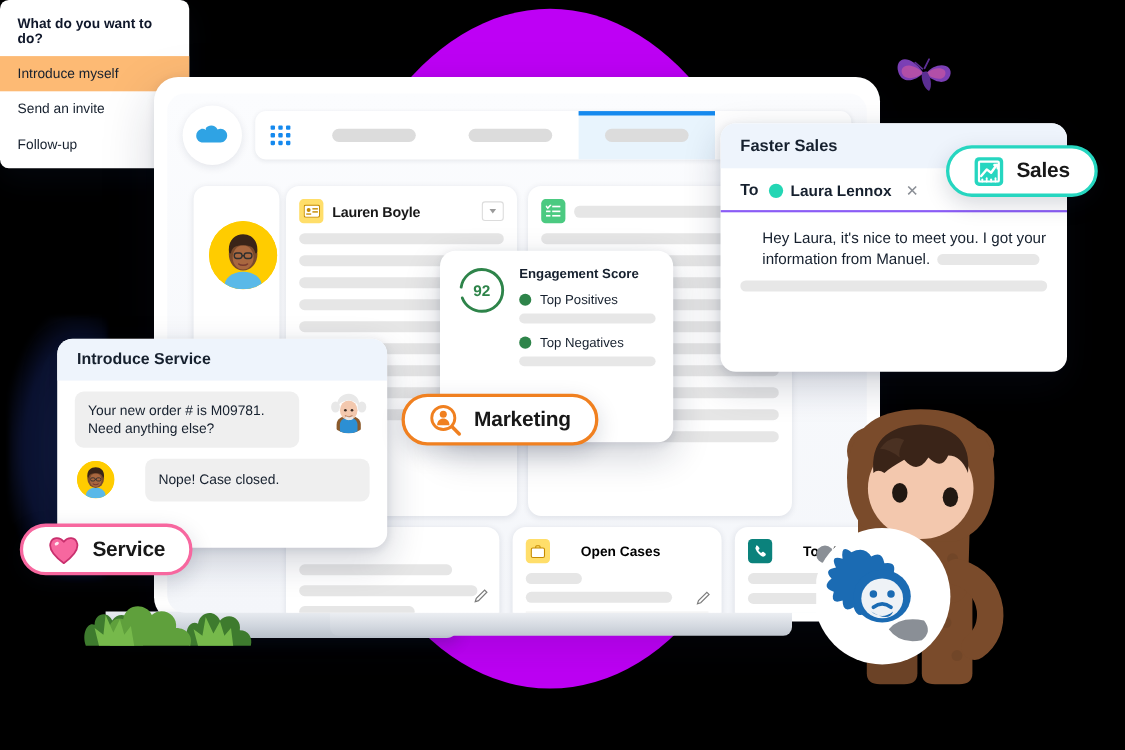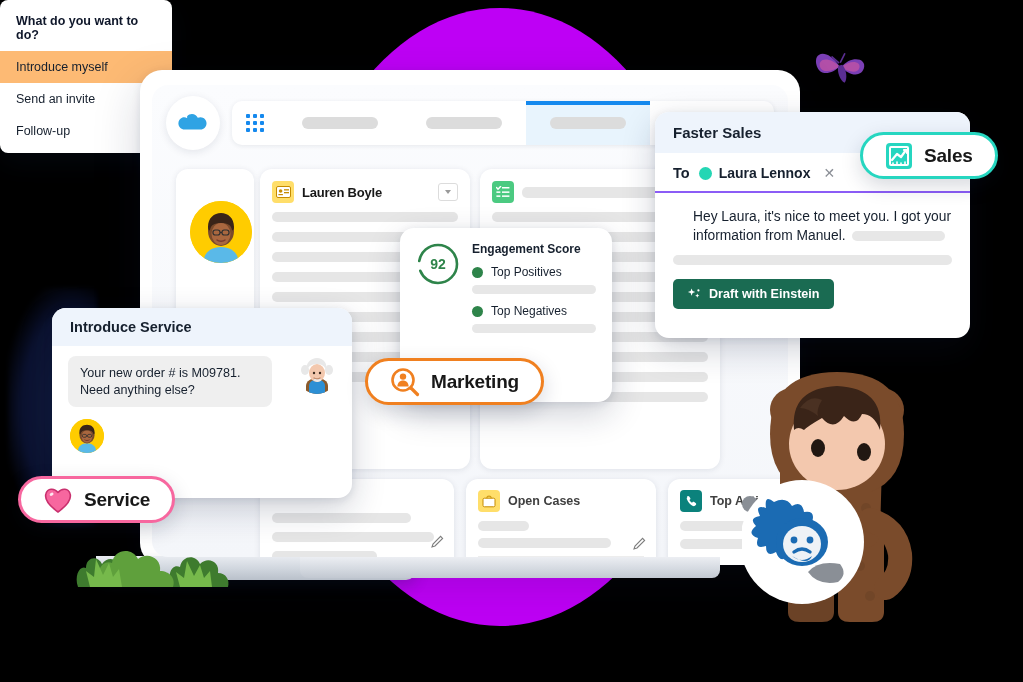--- a/index.html
+++ b/index.html
@@ -89,21 +89,21 @@
   .skel { height:10px; background:#e6e6e6; border-radius:5px; margin:0 12px 10px 12px; }
 
   .right-card { left:328px; top:84px; width:240px; height:300px; }
   .rc-rows { padding:0 12px; }
   .rc-rows .skel { margin-left:0; margin-right:0; }
 
   .bottom-card { top:394px; height:112px; }
   .bc-left  { left:108px; width:194px; }
   .bc-mid   { left:314px; width:190px; }
   .bc-right { left:516px; width:190px; }
-  .bc-title { font-size:12.5px; font-weight:700; color:#404040; }
+  .bc-title { font-size:12.5px; font-weight:700; color:#000000;margin-left:20px; }
   .pencil { position:absolute; right:10px; width:13px; height:13px; }
   .divider { height:1px; background:#ededed; margin:8px 12px; }
 
   
   .panel { position:absolute; background:#fff; border-radius:14px; box-shadow:0 12px 34px rgba(20,30,60,.20), 0 2px 8px rgba(20,30,60,.10); overflow:hidden; }
   .panel-head { background:#EEF4FC; padding:12px 18px; font-size:15px; font-weight:700; color:#16202E; }
 
   
   .sales-panel { left:655px; top:112px; width:315px; height:226px; }
   .sp-to { display:flex; align-items:center; gap:9px; padding:12px 18px 10px 18px; border-bottom:2px solid #8b5cf6; }
@@ -355,28 +355,20 @@
       <div class="sp-chip">
         <span class="sp-dot"></span>
         <span class="sp-name">Laura Lennox</span>
         <span class="sp-x">✕</span>
       </div>
     </div>
     <div class="sp-body">
       <div class="sp-text"><span>Hey Laura, it's nice to meet you. I got your information from Manuel.</span><span class="sp-inline"></span></div>
       <div class="sp-line"></div>
     </div>
-    <button class="einstein-btn">
-      <svg width="14" height="14" viewBox="0 0 14 14">
-        <path d="M4.6 1.4 L5.6 4.1 L8.3 5.1 L5.6 6.1 L4.6 8.8 L3.6 6.1 L0.9 5.1 L3.6 4.1 Z" fill="#fff"></path>
-        <path d="M10.3 6.6 L10.9 8.1 L12.4 8.7 L10.9 9.3 L10.3 10.8 L9.7 9.3 L8.2 8.7 L9.7 8.1 Z" fill="#fff"></path>
-        <circle cx="11.4" cy="3.4" r="1.1" fill="#fff"></circle>
-      </svg>
-      <span>Draft with Einstein</span>
-    </button>
   </div>
 
   <div class="menu-panel">
     <div class="menu-title">What do you want to do?</div>
     <div class="menu-item hl">Introduce myself</div>
     <div class="menu-item">Send an invite</div>
     <div class="menu-item">Follow-up</div>
   </div>
 
   <div class="panel mkt-panel">
@@ -430,20 +422,21 @@
           <path d="M19 27c6 0 10 4 10 8v3H9v-3c0-4 4-8 10-8z" fill="#5AB9E8"></path>
           <ellipse cx="19" cy="18" rx="8.5" ry="9.5" fill="#7A4A2B"></ellipse>
           <ellipse cx="19" cy="19.5" rx="6" ry="7" fill="#A9673F"></ellipse>
           <path d="M10.5 15c0-5.5 3.7-8.5 8.5-8.5s8.5 3 8.5 8.5c0 1.8-.7 2.5-1.3 1.8-.7-3-2.6-4.2-7.2-4.2s-6.5 1.2-7.2 4.2c-.6.7-1.3 0-1.3-1.8z" fill="#3A2418"></path>
           <rect x="13.8" y="17.2" width="4.6" height="3.2" rx="1.4" fill="none" stroke="#2F2F2F" stroke-width=".9"></rect>
           <rect x="19.6" y="17.2" width="4.6" height="3.2" rx="1.4" fill="none" stroke="#2F2F2F" stroke-width=".9"></rect>
           <path d="M18.4 18.8h1.2" stroke="#2F2F2F" stroke-width=".9"></path>
           <path d="M16.4 23.4c1.1 1 4.1 1 5.2 0" stroke="#7A3B2E" stroke-width="1.1" fill="none" stroke-linecap="round"></path>
         </svg>
       </div>
+      <div class="bubble wide" style="padding:11px 12px;">Nope! Case closed.</div>
     </div>
   </div>
 
   <svg class="bush" style="left:60px;top:535px;width:200px;height:55px;" viewBox="0 0 200 55">
     <g fill="#3E7B2E">
       <path d="M18 52 C14 40 20 30 26 33 C26 22 38 20 42 29 C48 20 60 24 59 34 C68 31 74 40 70 52 Z"></path>
       <path d="M112 52 C106 40 112 28 120 32 C122 20 136 19 140 29 C148 21 160 27 158 38 C166 38 170 45 168 52 Z"></path>
     </g>
     <g fill="#5FA03C">
       <path d="M40 52 C34 38 42 24 52 28 C54 14 72 12 78 24 C88 16 102 24 100 36 C110 36 116 44 113 52 Z"></path>

